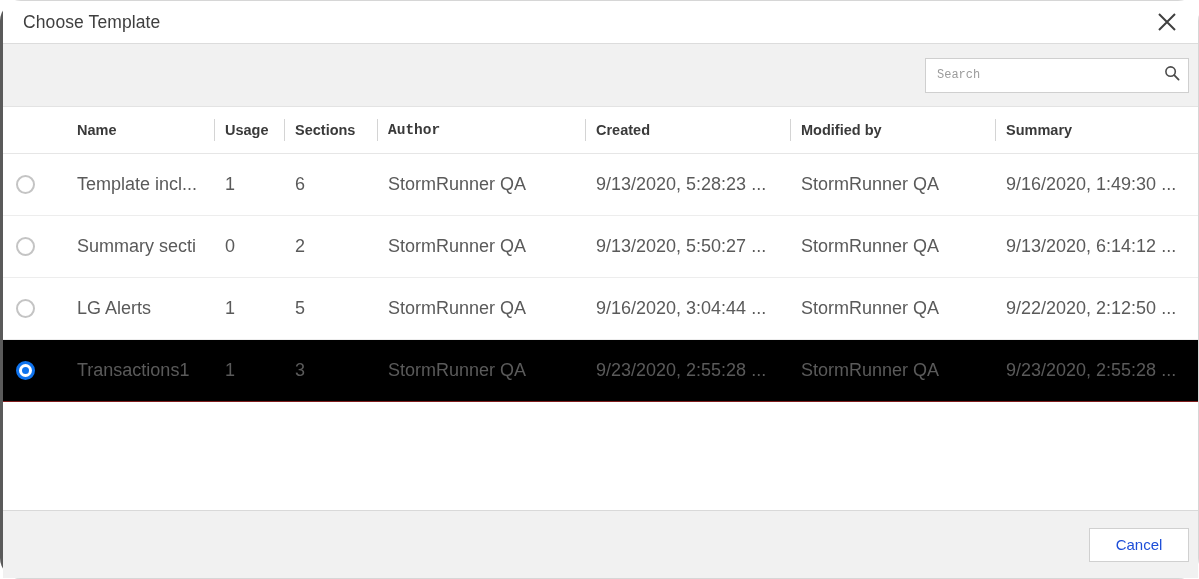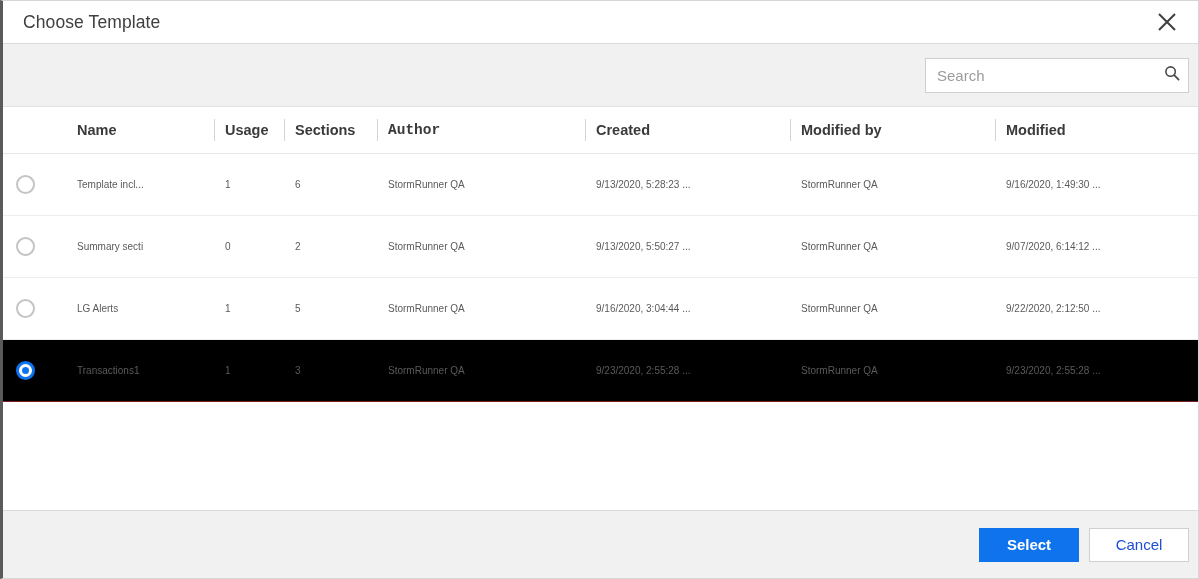--- a/index.html
+++ b/index.html
@@ -15,20 +15,21 @@
     position: relative;
     width: 1199px;
     height: 579px;
     background: #ffffff;
     border-left: 3px solid #5a5a5a;
     border-top: 1px solid #d6d6d6;
     border-right: 1px solid #d6d6d6;
     border-bottom: 1px solid #d6d6d6;
     display: flex;
     flex-direction: column;
+    border-radius: 21px;
   }
 
   
   .titlebar {
     height: 43px;
     flex: 0 0 43px;
     background: #ffffff;
     border-bottom: 1px solid #dcdcdc;
     display: flex;
     align-items: center;
@@ -68,23 +69,23 @@
     position: relative;
     width: 264px;
     height: 35px;
   }
   .search-input {
     width: 100%;
     height: 100%;
     border: 1px solid #cfcfcf;
     background: #ffffff;
     padding: 0 34px 0 11px;
-    font-size: 15px;
+    font-size: 12px;
     color: #3f3f3f;
-    font-family: Liberation Sans, sans-serif;
+    font-family: Liberation Mono, monospace;
     outline: none;
   }
   .search-input::placeholder { color: #9b9b9b; }
   .search-icon {
     position: absolute;
     right: 9px;
     top: 50%;
     transform: translateY(-50%);
     pointer-events: none;
     display: block;
@@ -121,21 +122,21 @@
     left: 0;
     top: 12px;
     bottom: 12px;
     width: 1px;
     background: #d4d4d4;
   }
   table.tmpl thead th.col-radio { padding: 0; }
 
   table.tmpl tbody td {
     height: 62px;
-    font-size: 10px;
+    font-size: 18px;
     color: #5a5a5a;
     vertical-align: middle;
     padding: 0 0 0 11px;
     border-bottom: 1px solid #ededed;
     white-space: nowrap;
     overflow: hidden;
     text-overflow: ellipsis;
   }
   table.tmpl tbody tr.selected td {
     background: #000000;
@@ -260,21 +261,21 @@
       </colgroup>
       <thead>
         <tr>
           <th class="col-radio"></th>
           <th class="col-name">Name</th>
           <th class="col-usage divider">Usage</th>
           <th class="col-sections divider">Sections</th>
           <th class="col-author divider">Author</th>
           <th class="col-created divider">Created</th>
           <th class="col-modby divider">Modified by</th>
-          <th class="col-modified divider">Modified</th>
+          <th class="col-modified divider">Summary</th>
         </tr>
       </thead>
       <tbody>
 
         <tr>
           <td class="col-radio">
             <span class="radio"></span>
           </td>
           <td>Template incl...</td>
           <td>1</td>
@@ -288,21 +289,21 @@
         <tr>
           <td class="col-radio">
             <span class="radio"></span>
           </td>
           <td>Summary secti</td>
           <td>0</td>
           <td>2</td>
           <td>StormRunner QA</td>
           <td>9/13/2020, 5:50:27 ...</td>
           <td>StormRunner QA</td>
-          <td>9/07/2020, 6:14:12 ...</td>
+          <td>9/13/2020, 6:14:12 ...</td>
         </tr>
 
         <tr>
           <td class="col-radio">
             <span class="radio"></span>
           </td>
           <td>LG Alerts</td>
           <td>1</td>
           <td>5</td>
           <td>StormRunner QA</td>
@@ -323,17 +324,16 @@
           <td>9/23/2020, 2:55:28 ...</td>
           <td>StormRunner QA</td>
           <td>9/23/2020, 2:55:28 ...</td>
         </tr>
 
       </tbody>
     </table>
   </div>
 
   <div class="footer">
-    <button class="btn btn-primary">Select</button>
     <button class="btn btn-secondary">Cancel</button>
   </div>
 
 </div>
 
 </body></html>

